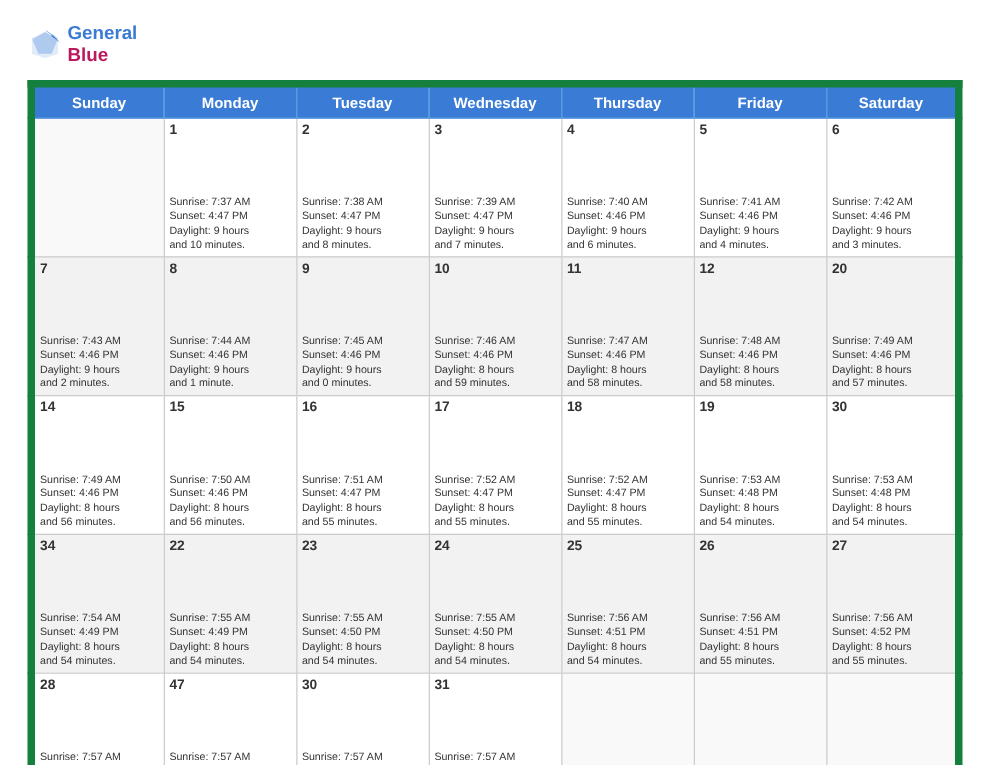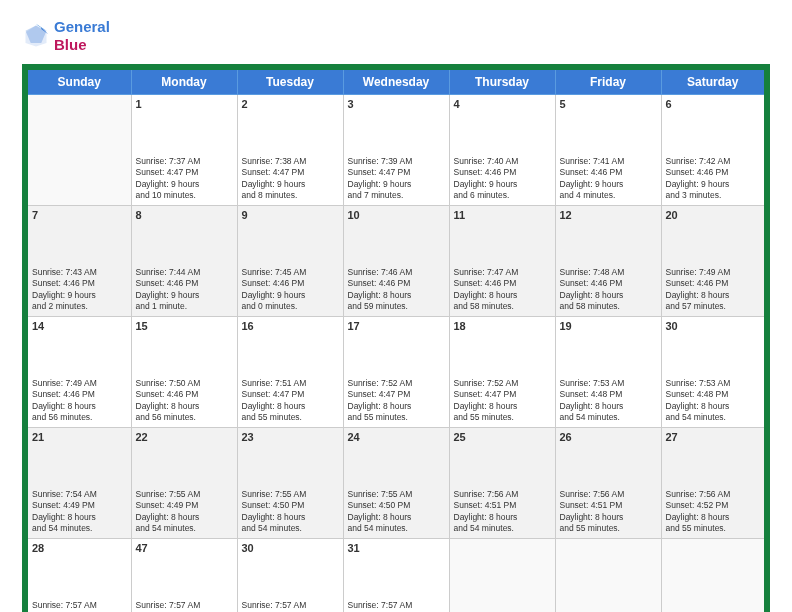--- a/index.html
+++ b/index.html
@@ -216,21 +216,21 @@
             <div class="day-num">19</div>
             <div class="cell-text">Sunrise: 7:53 AM<br>Sunset: 4:48 PM<br>Daylight: 8 hours<br>and 54 minutes.</div>
           </td>
           <td>
             <div class="day-num">30</div>
             <div class="cell-text">Sunrise: 7:53 AM<br>Sunset: 4:48 PM<br>Daylight: 8 hours<br>and 54 minutes.</div>
           </td>
         </tr>
         <tr class="row-shaded">
           <td>
-            <div class="day-num">21</div>
+            <div class="day-num">34</div>
             <div class="cell-text">Sunrise: 7:54 AM<br>Sunset: 4:49 PM<br>Daylight: 8 hours<br>and 54 minutes.</div>
           </td>
           <td>
             <div class="day-num">22</div>
             <div class="cell-text">Sunrise: 7:55 AM<br>Sunset: 4:49 PM<br>Daylight: 8 hours<br>and 54 minutes.</div>
           </td>
           <td>
             <div class="day-num">23</div>
             <div class="cell-text">Sunrise: 7:55 AM<br>Sunset: 4:50 PM<br>Daylight: 8 hours<br>and 54 minutes.</div>
           </td>

